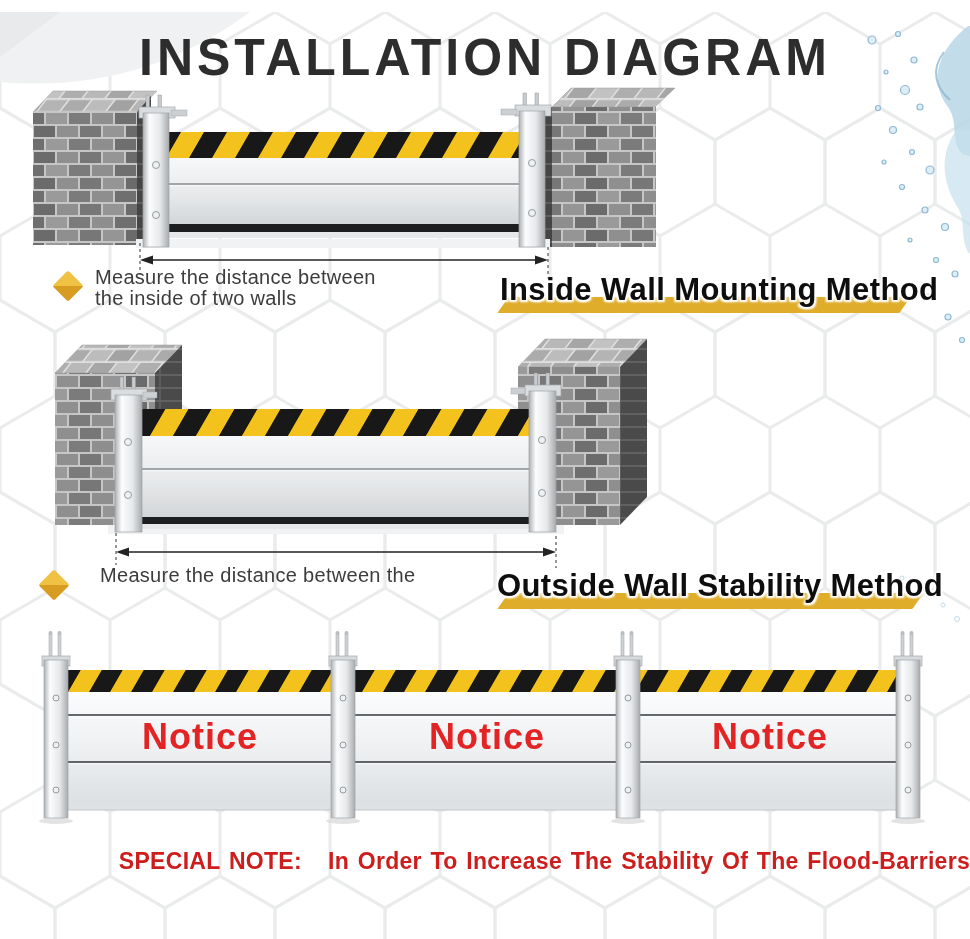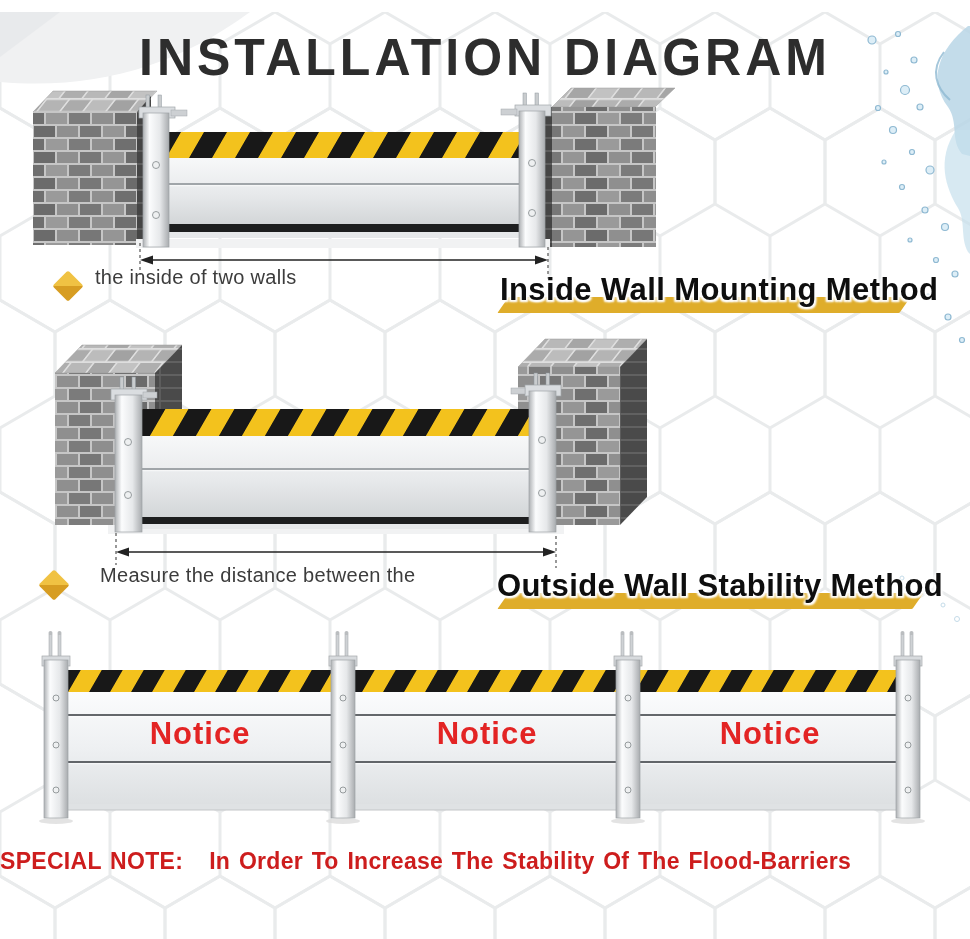--- a/index.html
+++ b/index.html
@@ -24,25 +24,25 @@
   }
   .method-band{
     height:16px;background:#dfad2a;transform:skewX(-35deg);border-radius:1px;
   }
   .method-label{
     font-size:31px;font-weight:bold;color:#0e0e0e;text-align:center;white-space:nowrap;
     text-shadow:0 0 3px #fff,0 0 3px #fff,0 0 4px #fff,2px 2px 2px #fff,-2px 2px 2px #fff;
     letter-spacing:0.4px;
   }
   .notice{
-    width:210px;text-align:center;font-size:31px;font-weight:bold;
+    width:210px;text-align:center;font-size:36px;font-weight:bold;
     color:#e32424;letter-spacing:1px;
   }
   .note-line{
-    left:0;width:970px;text-align:left;font-size:23px;font-weight:bold;
+    left:0;width:970px;text-align:right;font-size:23px;font-weight:bold;
     color:#cd1d1d;letter-spacing:0.3px;word-spacing:2px;white-space:pre;
   }
 </style>
 </head>
 <body>
 
 <div id="canvas">
 
   <svg class="abs" style="left:0;top:0" width="970" height="939" viewBox="0 0 970 939">
     <defs>
@@ -187,20 +187,21 @@
       <line x1="140" y1="156" x2="140" y2="188" stroke="#555555" stroke-width="1.2" stroke-dasharray="3,3"></line>
       <line x1="548" y1="160" x2="548" y2="192" stroke="#555555" stroke-width="1.2" stroke-dasharray="3,3"></line>
       <line x1="149" y1="173" x2="539" y2="173" stroke="#222222" stroke-width="1.6"></line>
       <polygon points="140,173 153,168.5 153,177.5" fill="#222222"></polygon>
       <polygon points="548,173 535,168.5 535,177.5" fill="#222222"></polygon>
     </g>
   </svg>
 
   <div class="abs diamond" style="left:57px;top:263px"></div>
   <div class="abs measure-text" style="left:95px;top:255px">
+    <div>Measure the distance between</div>
     <div>the inside of two walls</div>
   </div>
   <div class="abs method-band" style="left:503px;top:285px;width:402px"></div>
   <div class="abs method-label" style="left:500px;top:260px;width:410px">Inside Wall Mounting Method</div>
 
   <svg class="abs" style="left:0;top:325px" width="970" height="235" viewBox="0 0 970 235">
     <defs>
       <linearGradient id="d2-pg" x1="0" y1="0" x2="0" y2="1">
         <stop offset="0" stop-color="#f7f8f9"></stop>
           <stop offset="0.55" stop-color="#e7e9eb"></stop>

